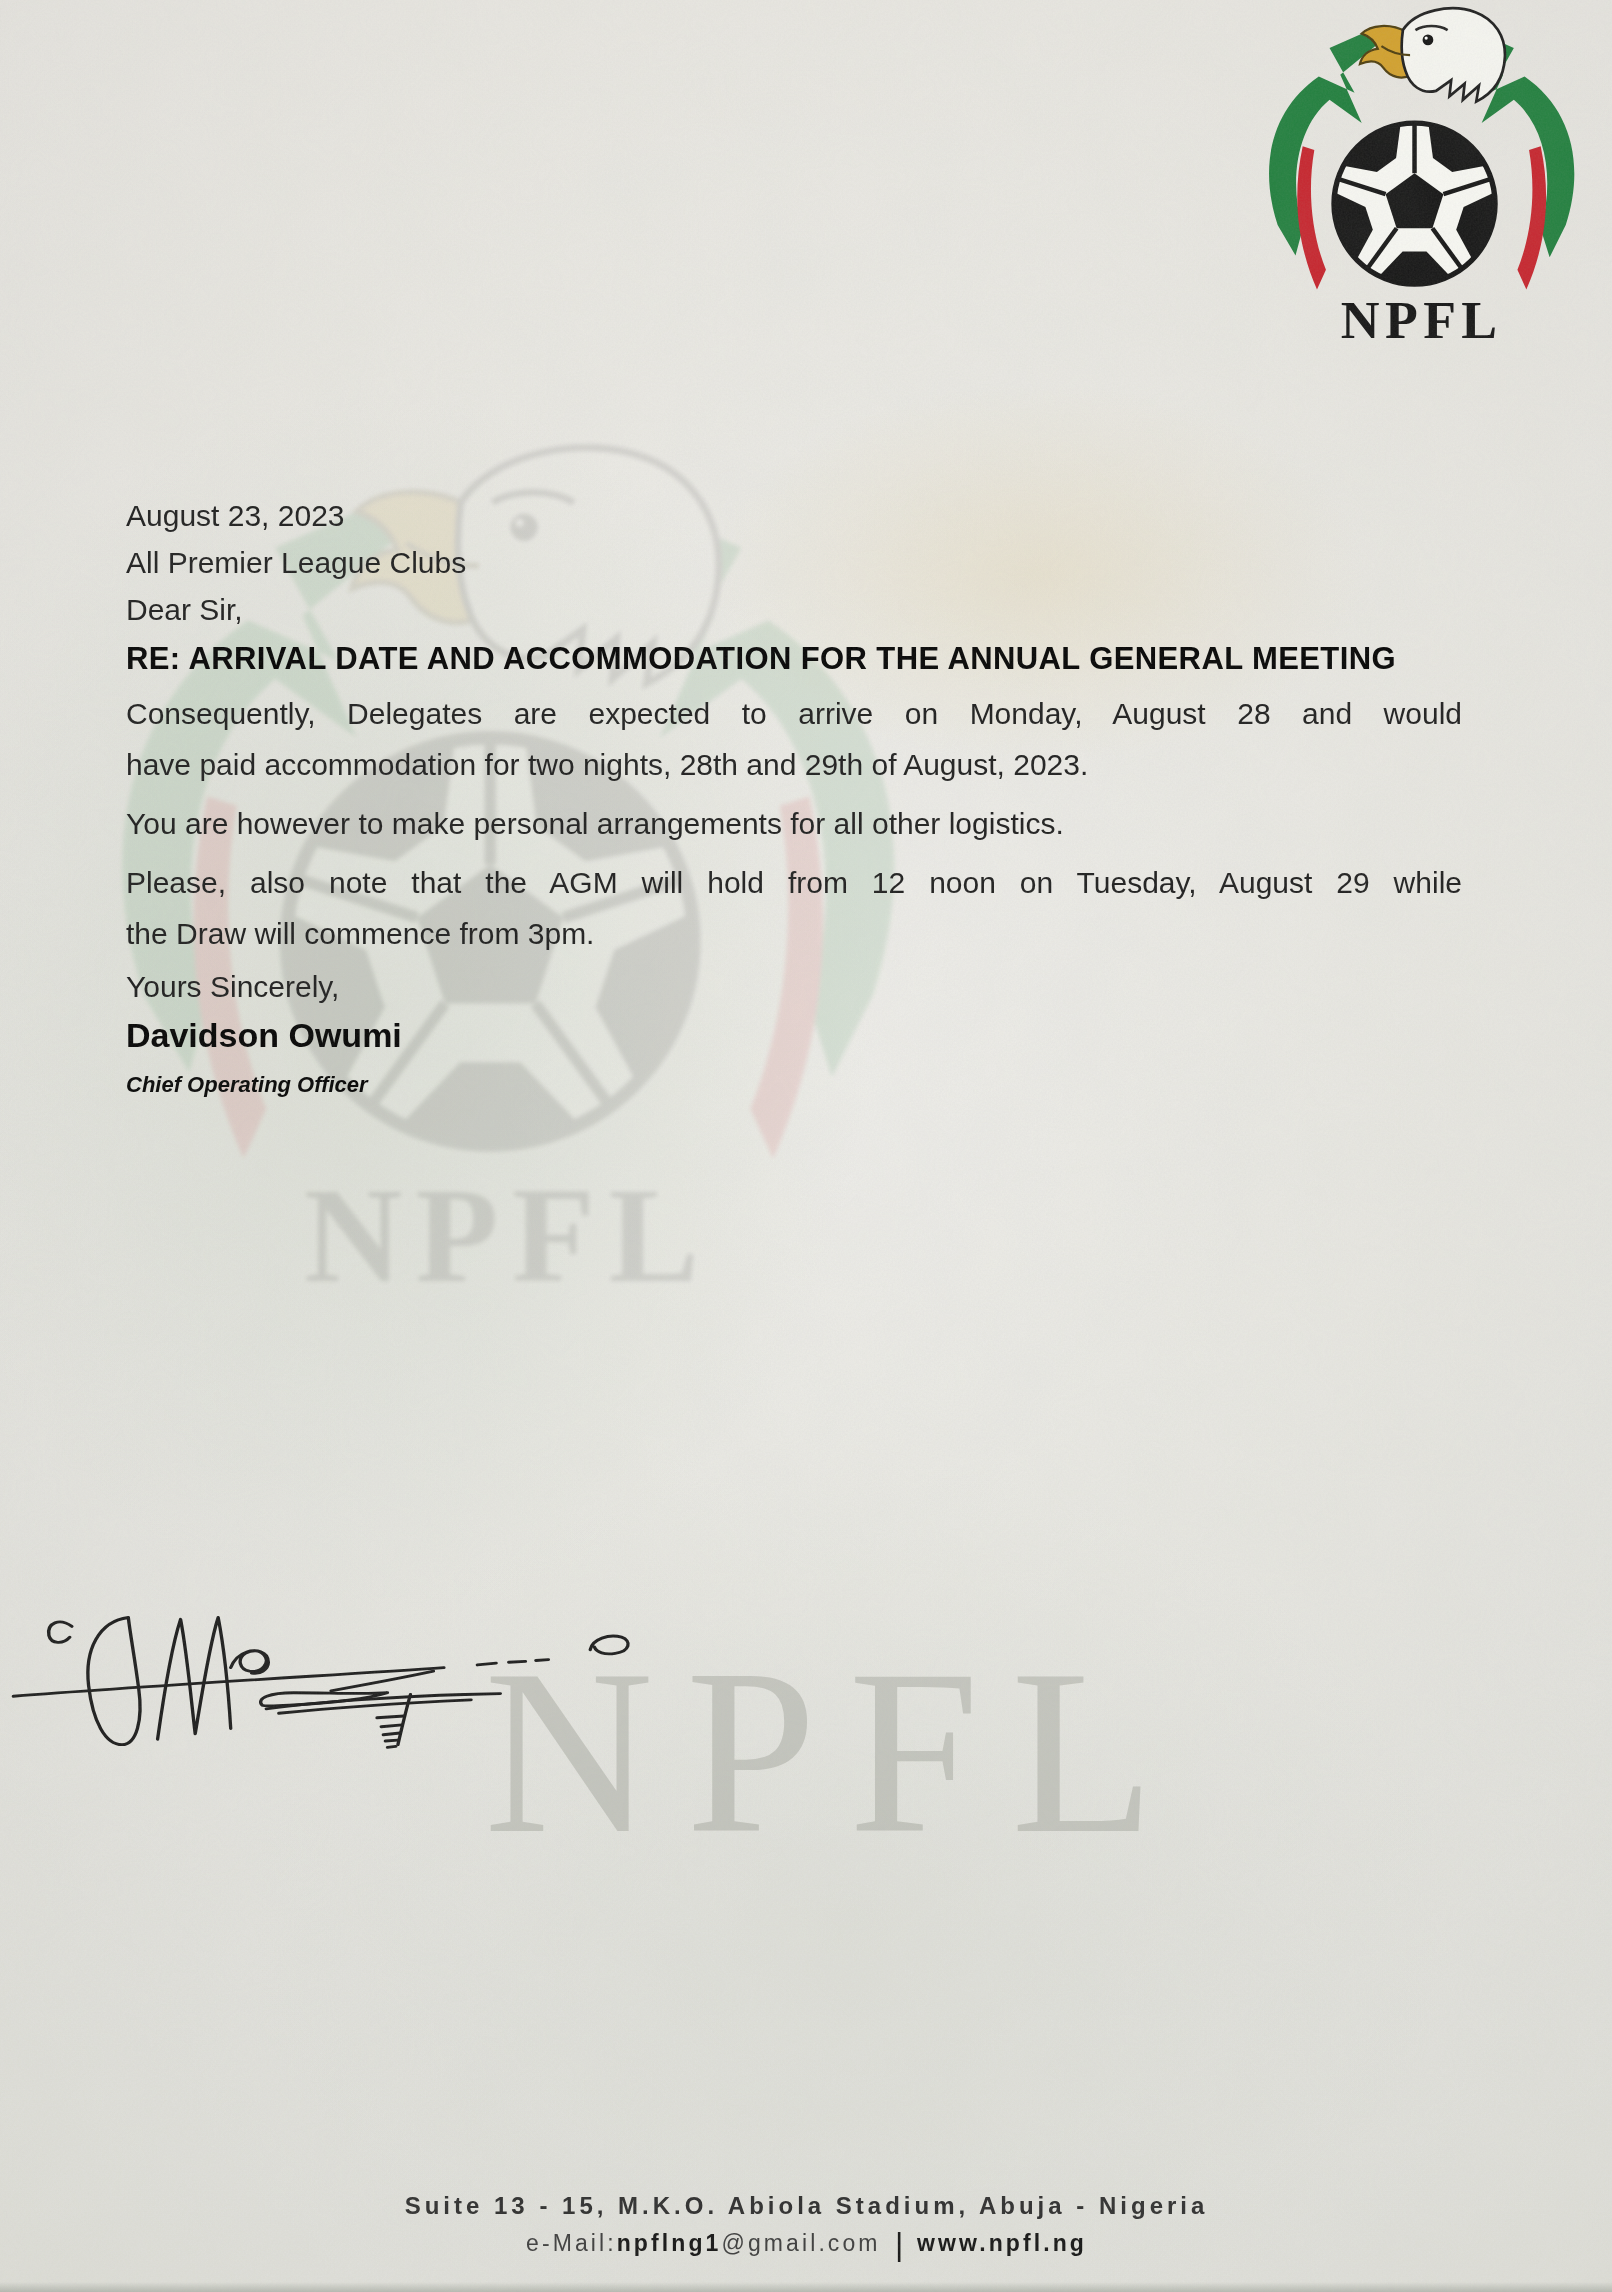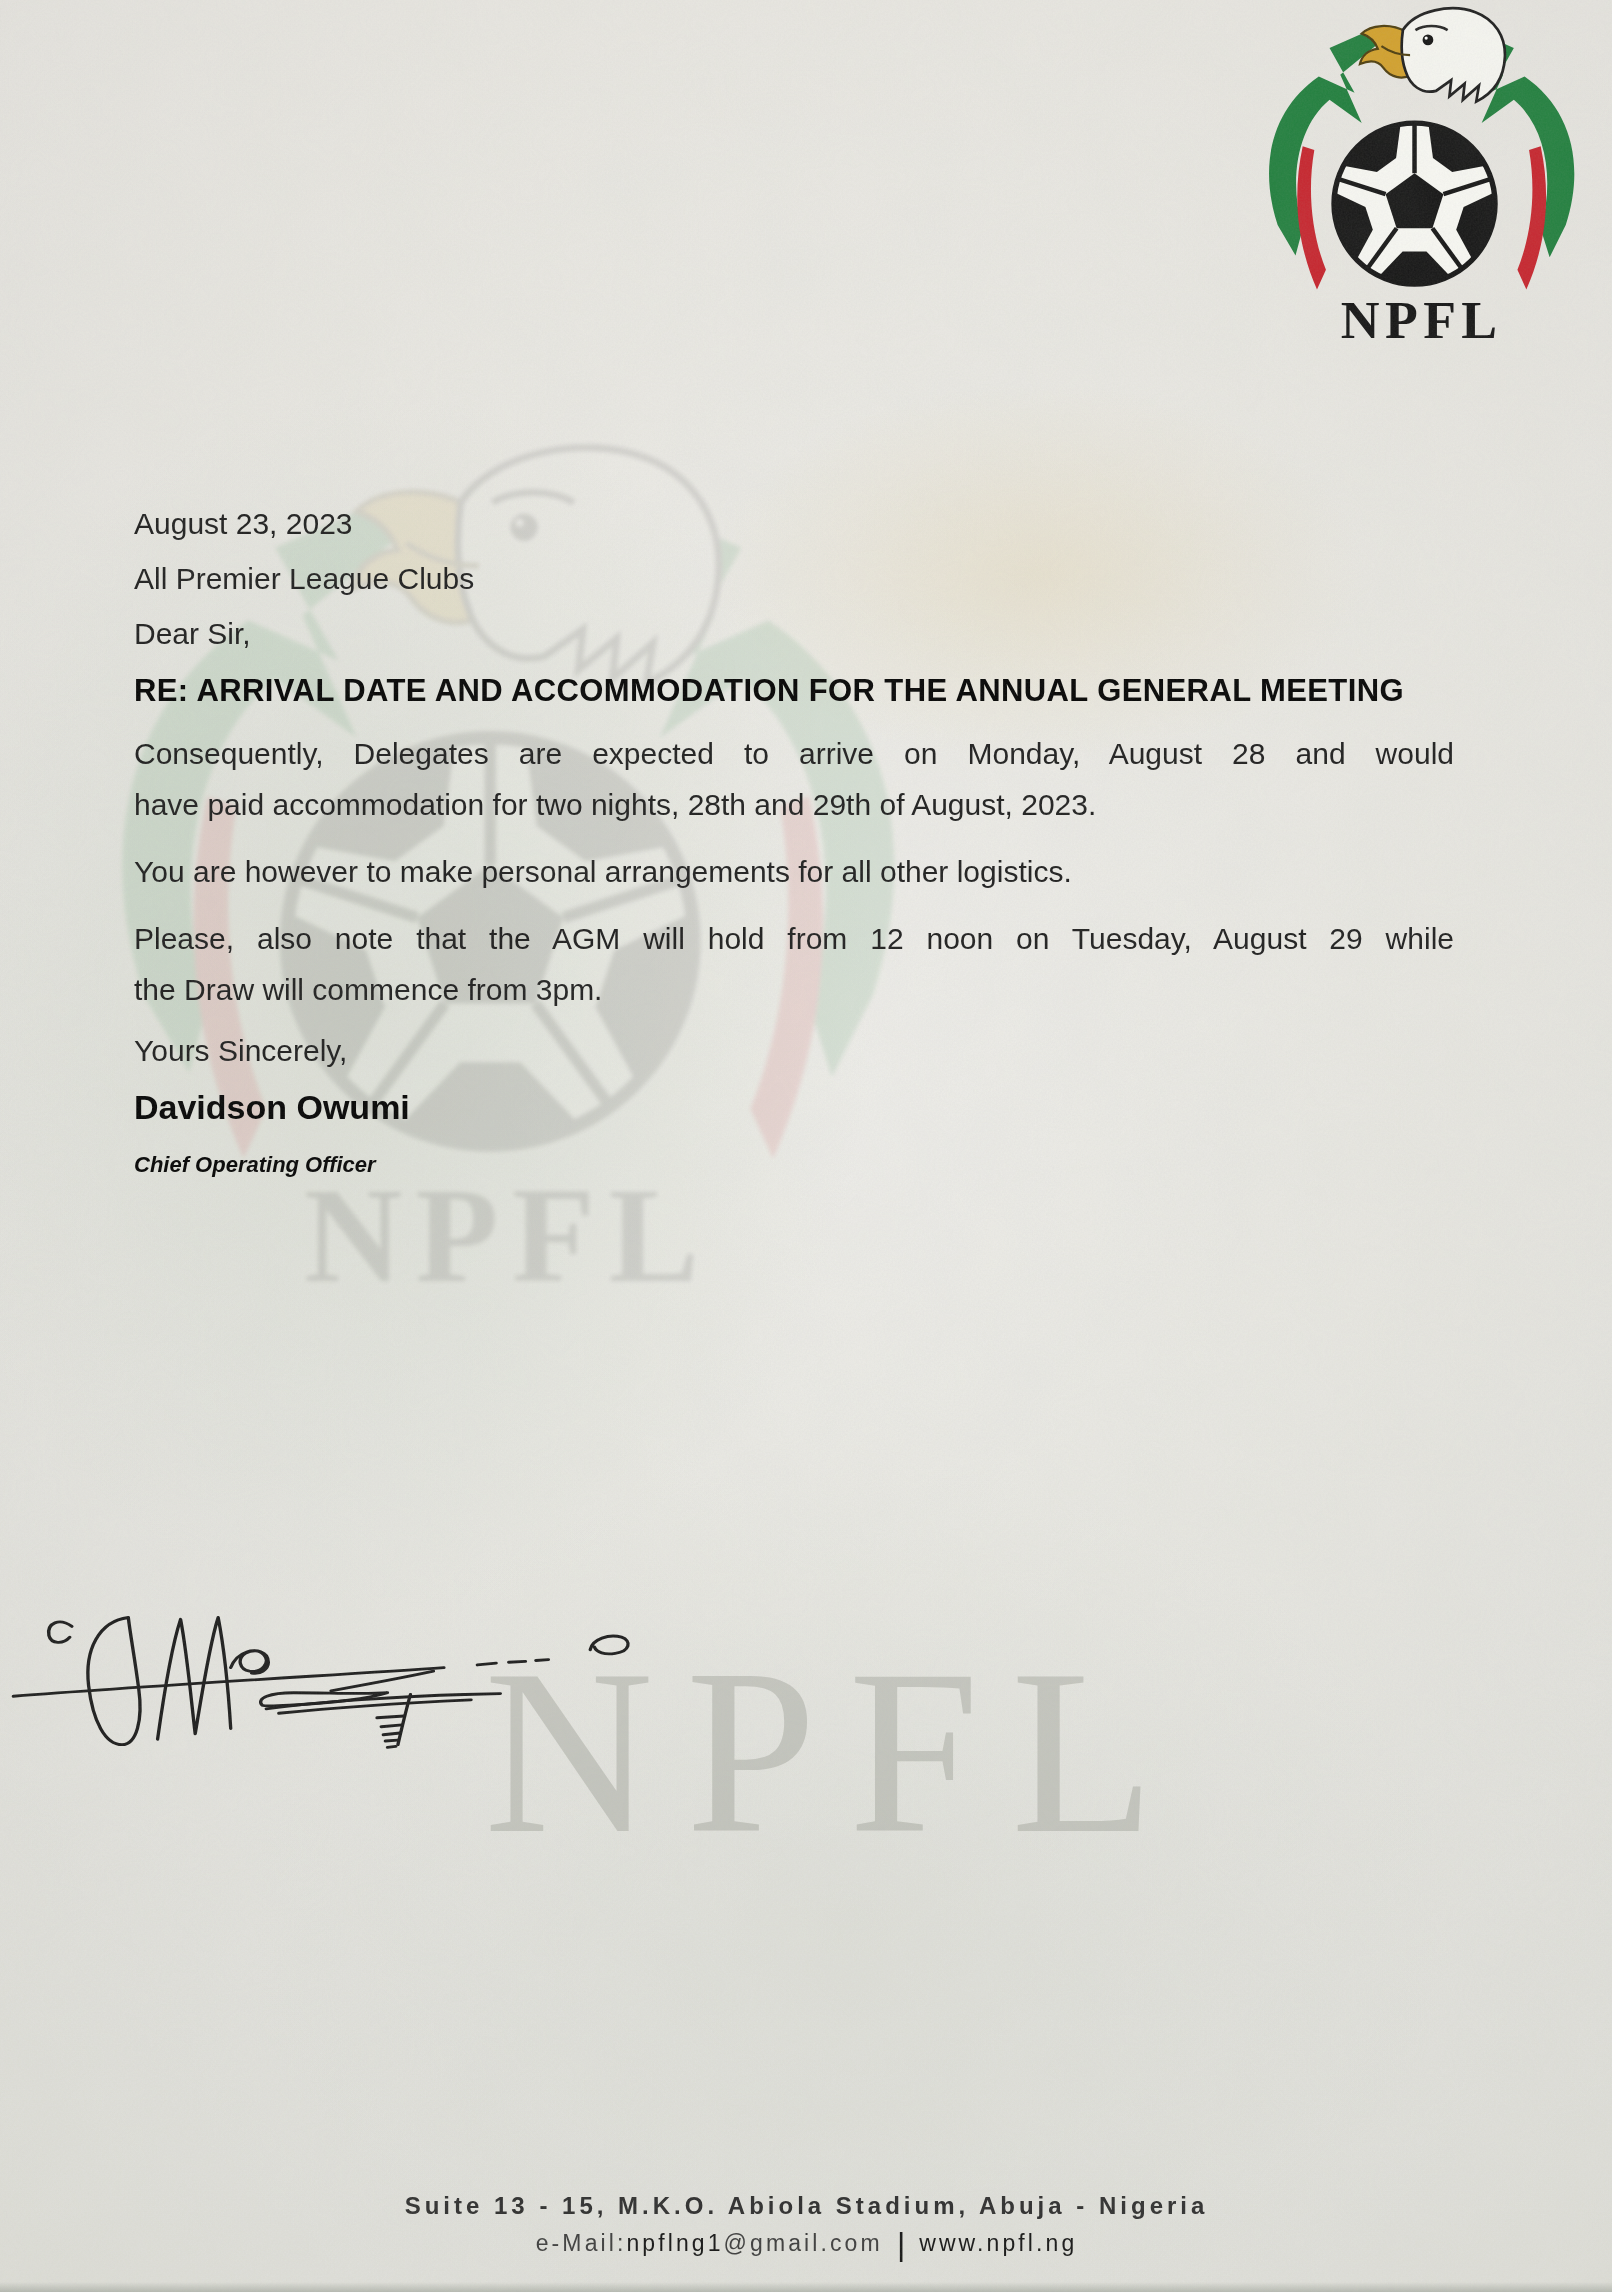--- a/index.html
+++ b/index.html
@@ -26,41 +26,41 @@
   
   .wm-crest{position:absolute;left:49px;top:439px;width:905px;height:860px;opacity:.11;
     filter:blur(2.2px);z-index:1;}
   
   .wm-text{position:absolute;left:484px;top:1635px;z-index:1;
     font-family:"Liberation Serif", serif;font-size:235px;line-height:1;
     letter-spacing:32px;color:rgba(122,126,115,0.30);}
 
   .letter{position:absolute;left:118px;top:488px;width:1352px;z-index:2;
     font-size:30px;line-height:51px;color:#1b1b1b;}
-  .letter p{margin:16px;padding:0;}
+  .letter p{margin:8px;padding:0;}
   .date-line{line-height:39px;}
   .recipient-name{margin-top:142px;font-weight:bold;line-height:39px;color:#000;}
   .recipient-org{margin-top:39px;line-height:39px;}
   .salutation{margin-top:39px;line-height:39px;}
   .subject{margin-top:21.5px;font-weight:bold;font-size:31px;letter-spacing:0.4px;
     line-height:43px;color:#000;}
   .para{margin-top:27px;}
   .jline{display:block;text-align:justify;text-align-last:justify;}
   .jline.last{text-align:justify;text-align-last:left;}
   .closing{margin-top:29px;line-height:39px;}
   .sig-name{margin-top:120px;font-weight:bold;font-size:34px;line-height:43px;color:#000;}
   .sig-title{margin-top:9px;font-weight:bold;font-style:italic;font-size:22px;
     line-height:39px;color:#000;}
   .signature-svg{position:absolute;left:4.5px;top:1596px;width:627px;height:154px;z-index:3;}
 
   .footer{position:absolute;left:0;top:2192px;width:100%;text-align:center;z-index:2;color:#222;}
   .footer-line1{font-size:24px;font-weight:bold;letter-spacing:4px;color:#2b2b2b;}
   .footer-line2{font-size:23px;letter-spacing:3.1px;margin-top:6.3px;color:#333;}
   .seg-light{font-weight:400;color:#3a3a3a;}
-  .seg-bold{font-weight:normal;color:#111;}
+  .seg-bold{font-weight:bold;color:#111;}
   .pipe{font-weight:400;font-size:32px;vertical-align:-4.5px;padding:0 10.7px 0 14.3px;color:#111;}
   .hidden-defs{position:absolute;width:0;height:0;overflow:hidden;}
 </style>
 </head>
 <body>
 
 <div class="page">
 
   <svg class="hidden-defs" xmlns="http://www.w3.org/2000/svg" aria-hidden="true">
     <defs>

